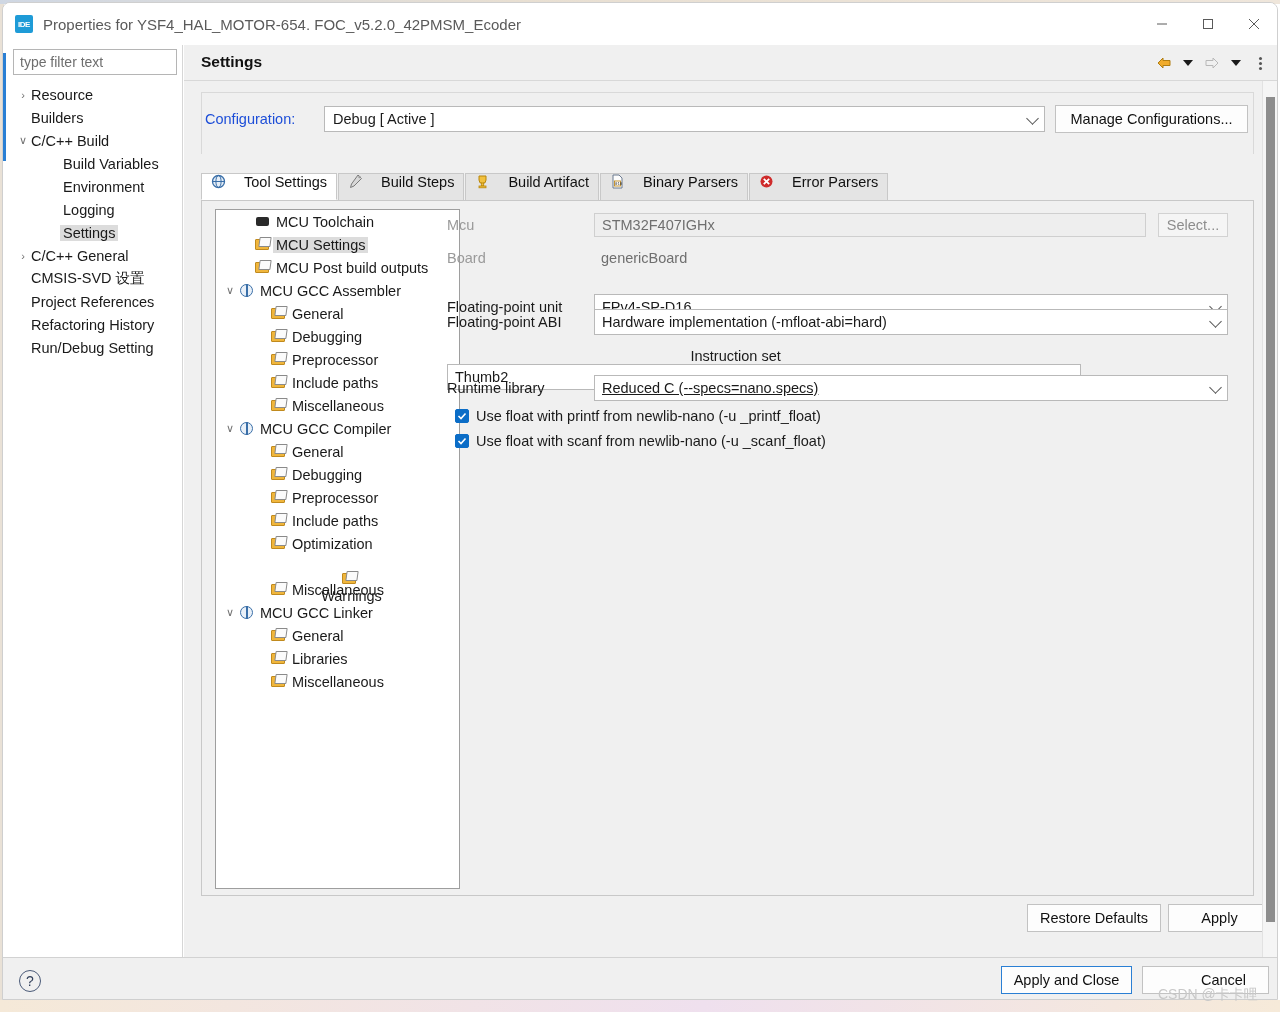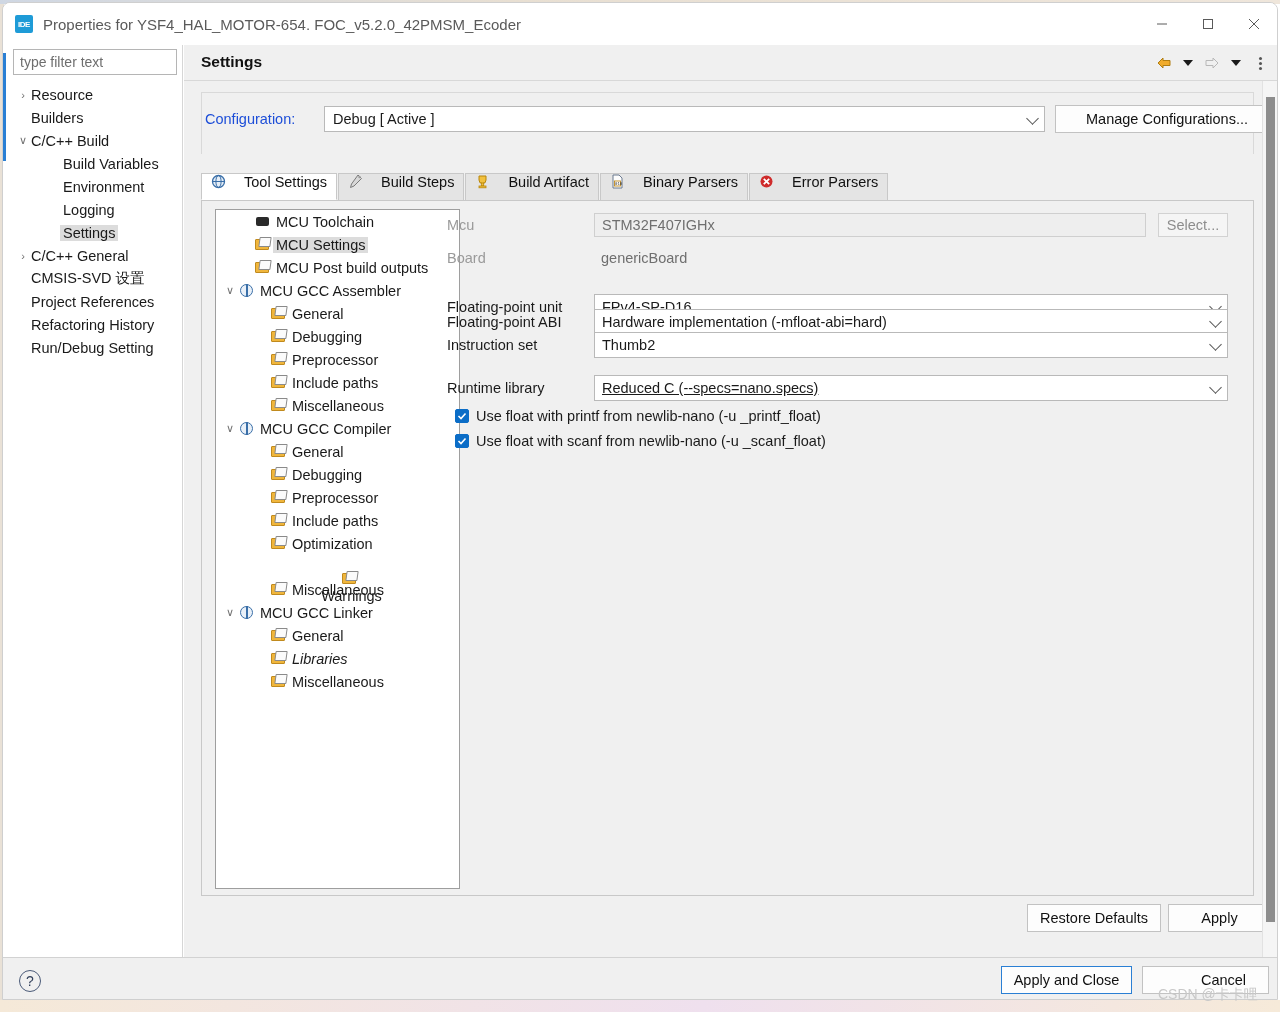--- a/index.html
+++ b/index.html
@@ -172,21 +172,21 @@
     display:flex; align-items:center;
   }
   .sel-caret {
     position:absolute; right:7px; top:7px;
     width:9px; height:9px;
     border-right:1.6px solid #555; border-bottom:1.6px solid #555;
     transform:rotate(45deg);
   }
   .manage-btn {
     position:absolute; left:853px; top:12px;
-    width:224px; height:28px;
+    width:193px; height:28px;
     background:#fdfdfd; border:1px solid #c2c2c2;
     font-size:14.5px; color:#111;
     display:flex; align-items:center; justify-content:center;
   }
 
   
   .tabstrip {
     position:absolute; left:0; top:82px;
     width:1053px; height:27px;
     display:flex; align-items:flex-end;
@@ -649,21 +649,21 @@
                   </span>
                   <span class="tt-label">MCU GCC Linker</span>
                 </div>
                 <div class="tt-item" style="padding-left: 38px;">
                   <span class="tt-twisty"></span>
                   <span class="tt-icon">
                     <span class="ic-folder"></span>
                   </span>
                   <span class="tt-label">General</span>
                 </div>
-                <div class="tt-item" style="padding-left: 38px; font-style: italic;">
+                <div class="tt-item" style="padding-left: 38px;">
                   <span class="tt-twisty"></span>
                   <span class="tt-icon">
                     <span class="ic-folder"></span>
                   </span>
                   <span class="tt-label">Libraries</span>
                 </div>
                 <div class="tt-item" style="padding-left: 38px;">
                   <span class="tt-twisty"></span>
                   <span class="tt-icon">
                     <span class="ic-folder"></span>
@@ -694,21 +694,21 @@
               </div>
 
               <div class="frow" style="top:100px;">
                 <span class="flabel" style="width:147px;">Floating-point ABI</span>
                 <span class="fselect" style="width:634px;height:26px;">
                   <span>Hardware implementation (-mfloat-abi=hard)</span>
                   <span class="sel-caret"></span>
                 </span>
               </div>
 
-              <div class="frow" style="top:123px;">
+              <div class="frow" style="top:139px;flex-direction:column;">
                 <span class="flabel" style="width:147px;">Instruction set</span>
                 <span class="fselect" style="width:634px;height:26px;">
                   <span>Thumb2</span>
                   <span class="sel-caret"></span>
                 </span>
               </div>
 
               <div class="frow" style="top:166px;">
                 <span class="flabel" style="width:147px;">Runtime library</span>
                 <span class="fselect" style="width:634px;height:26px;text-decoration:underline;">

